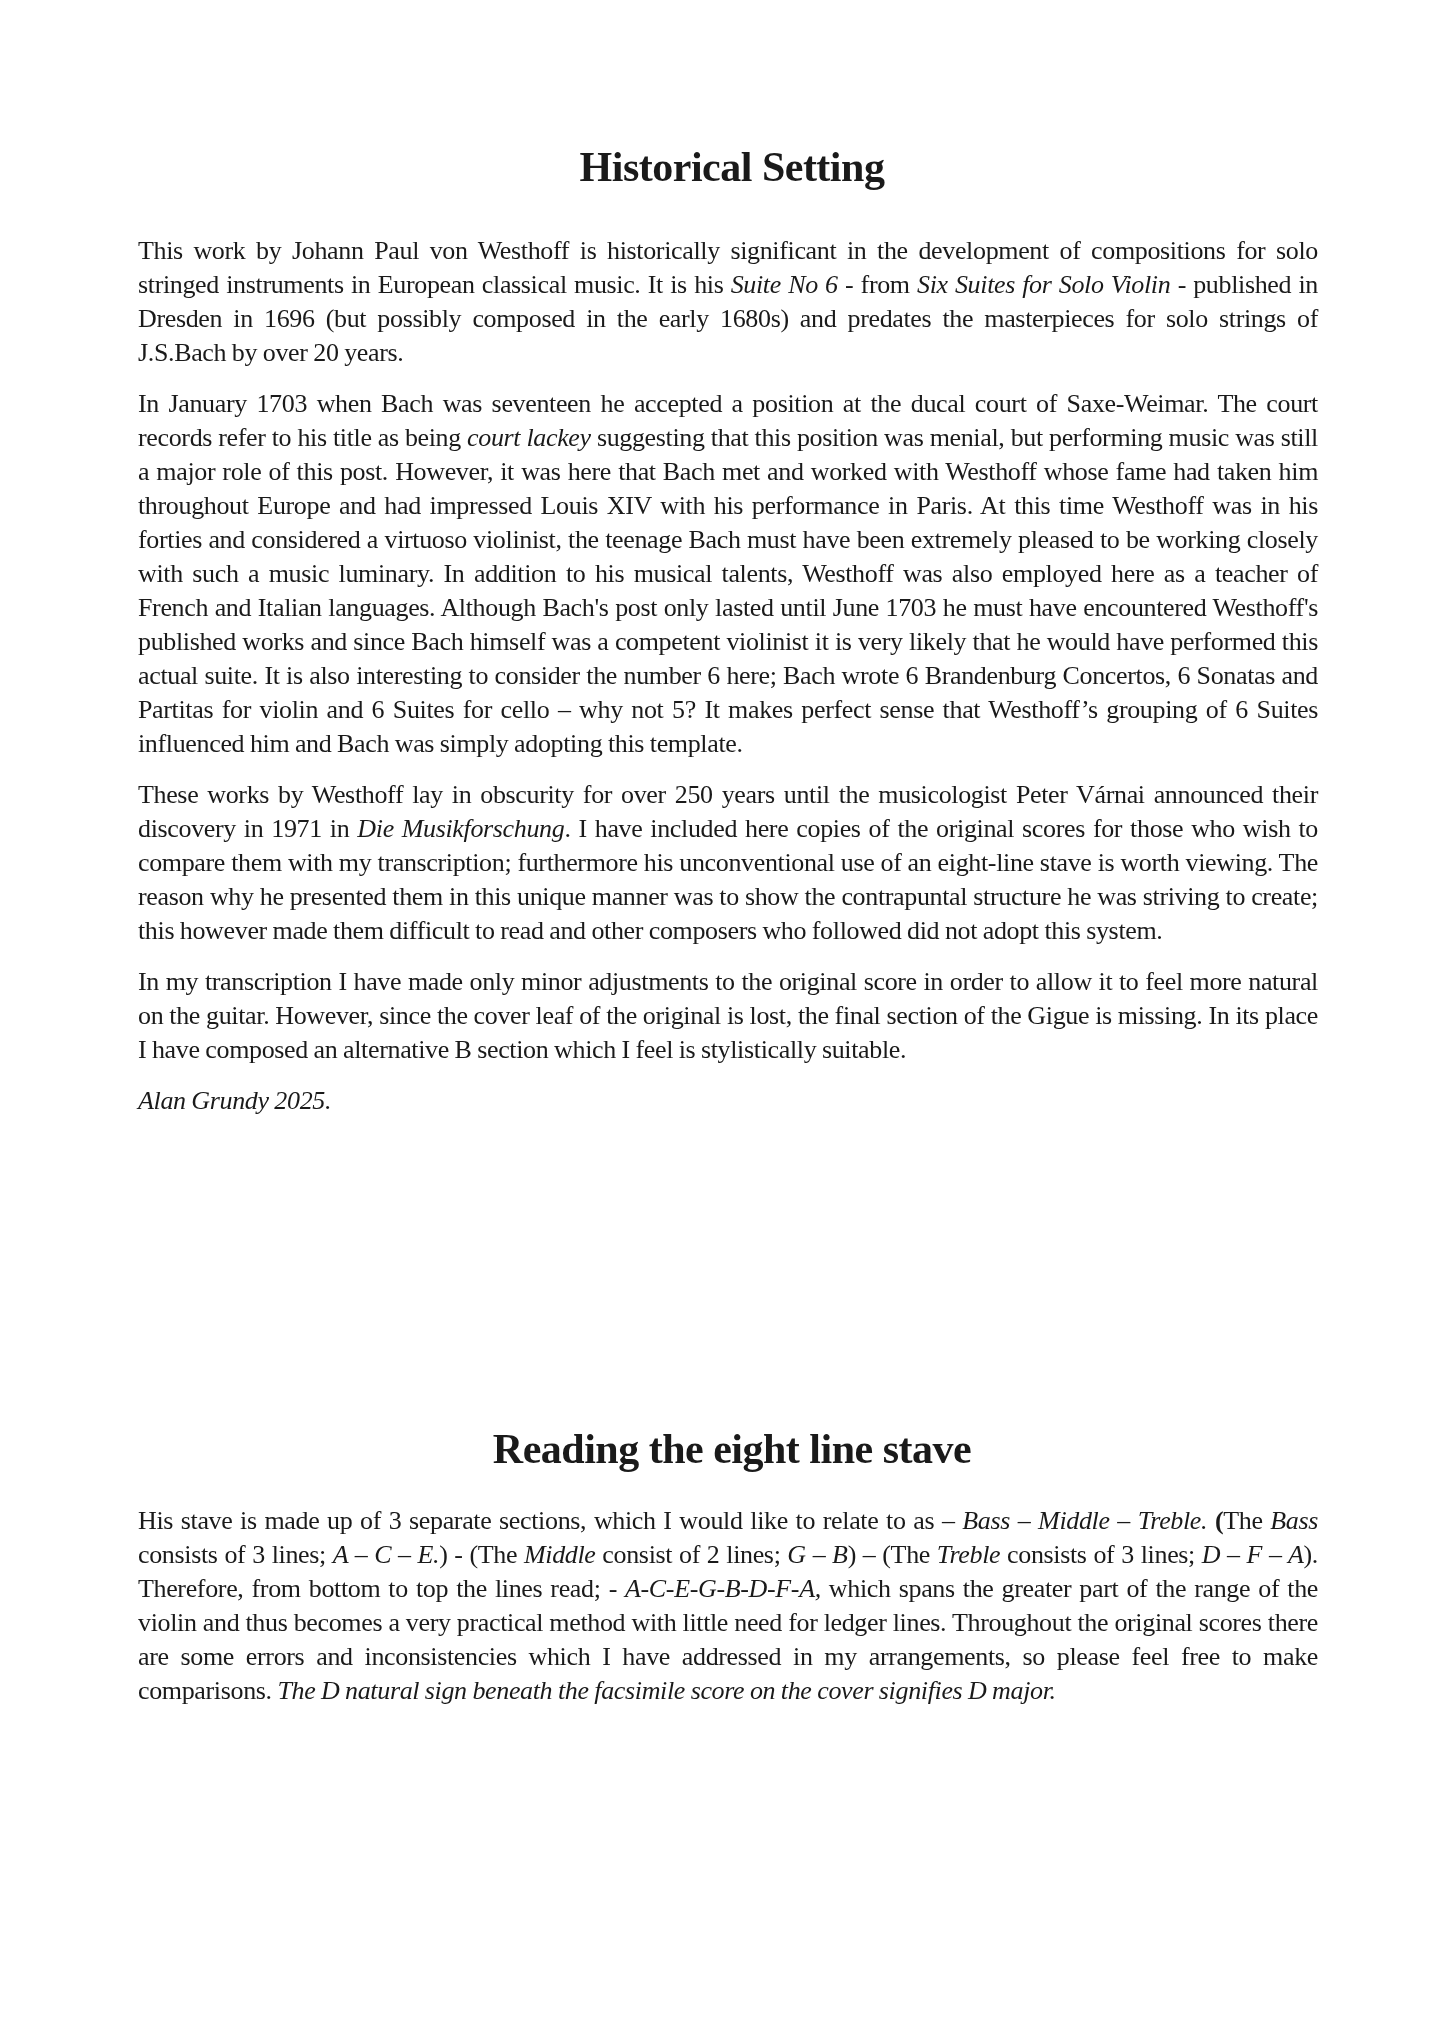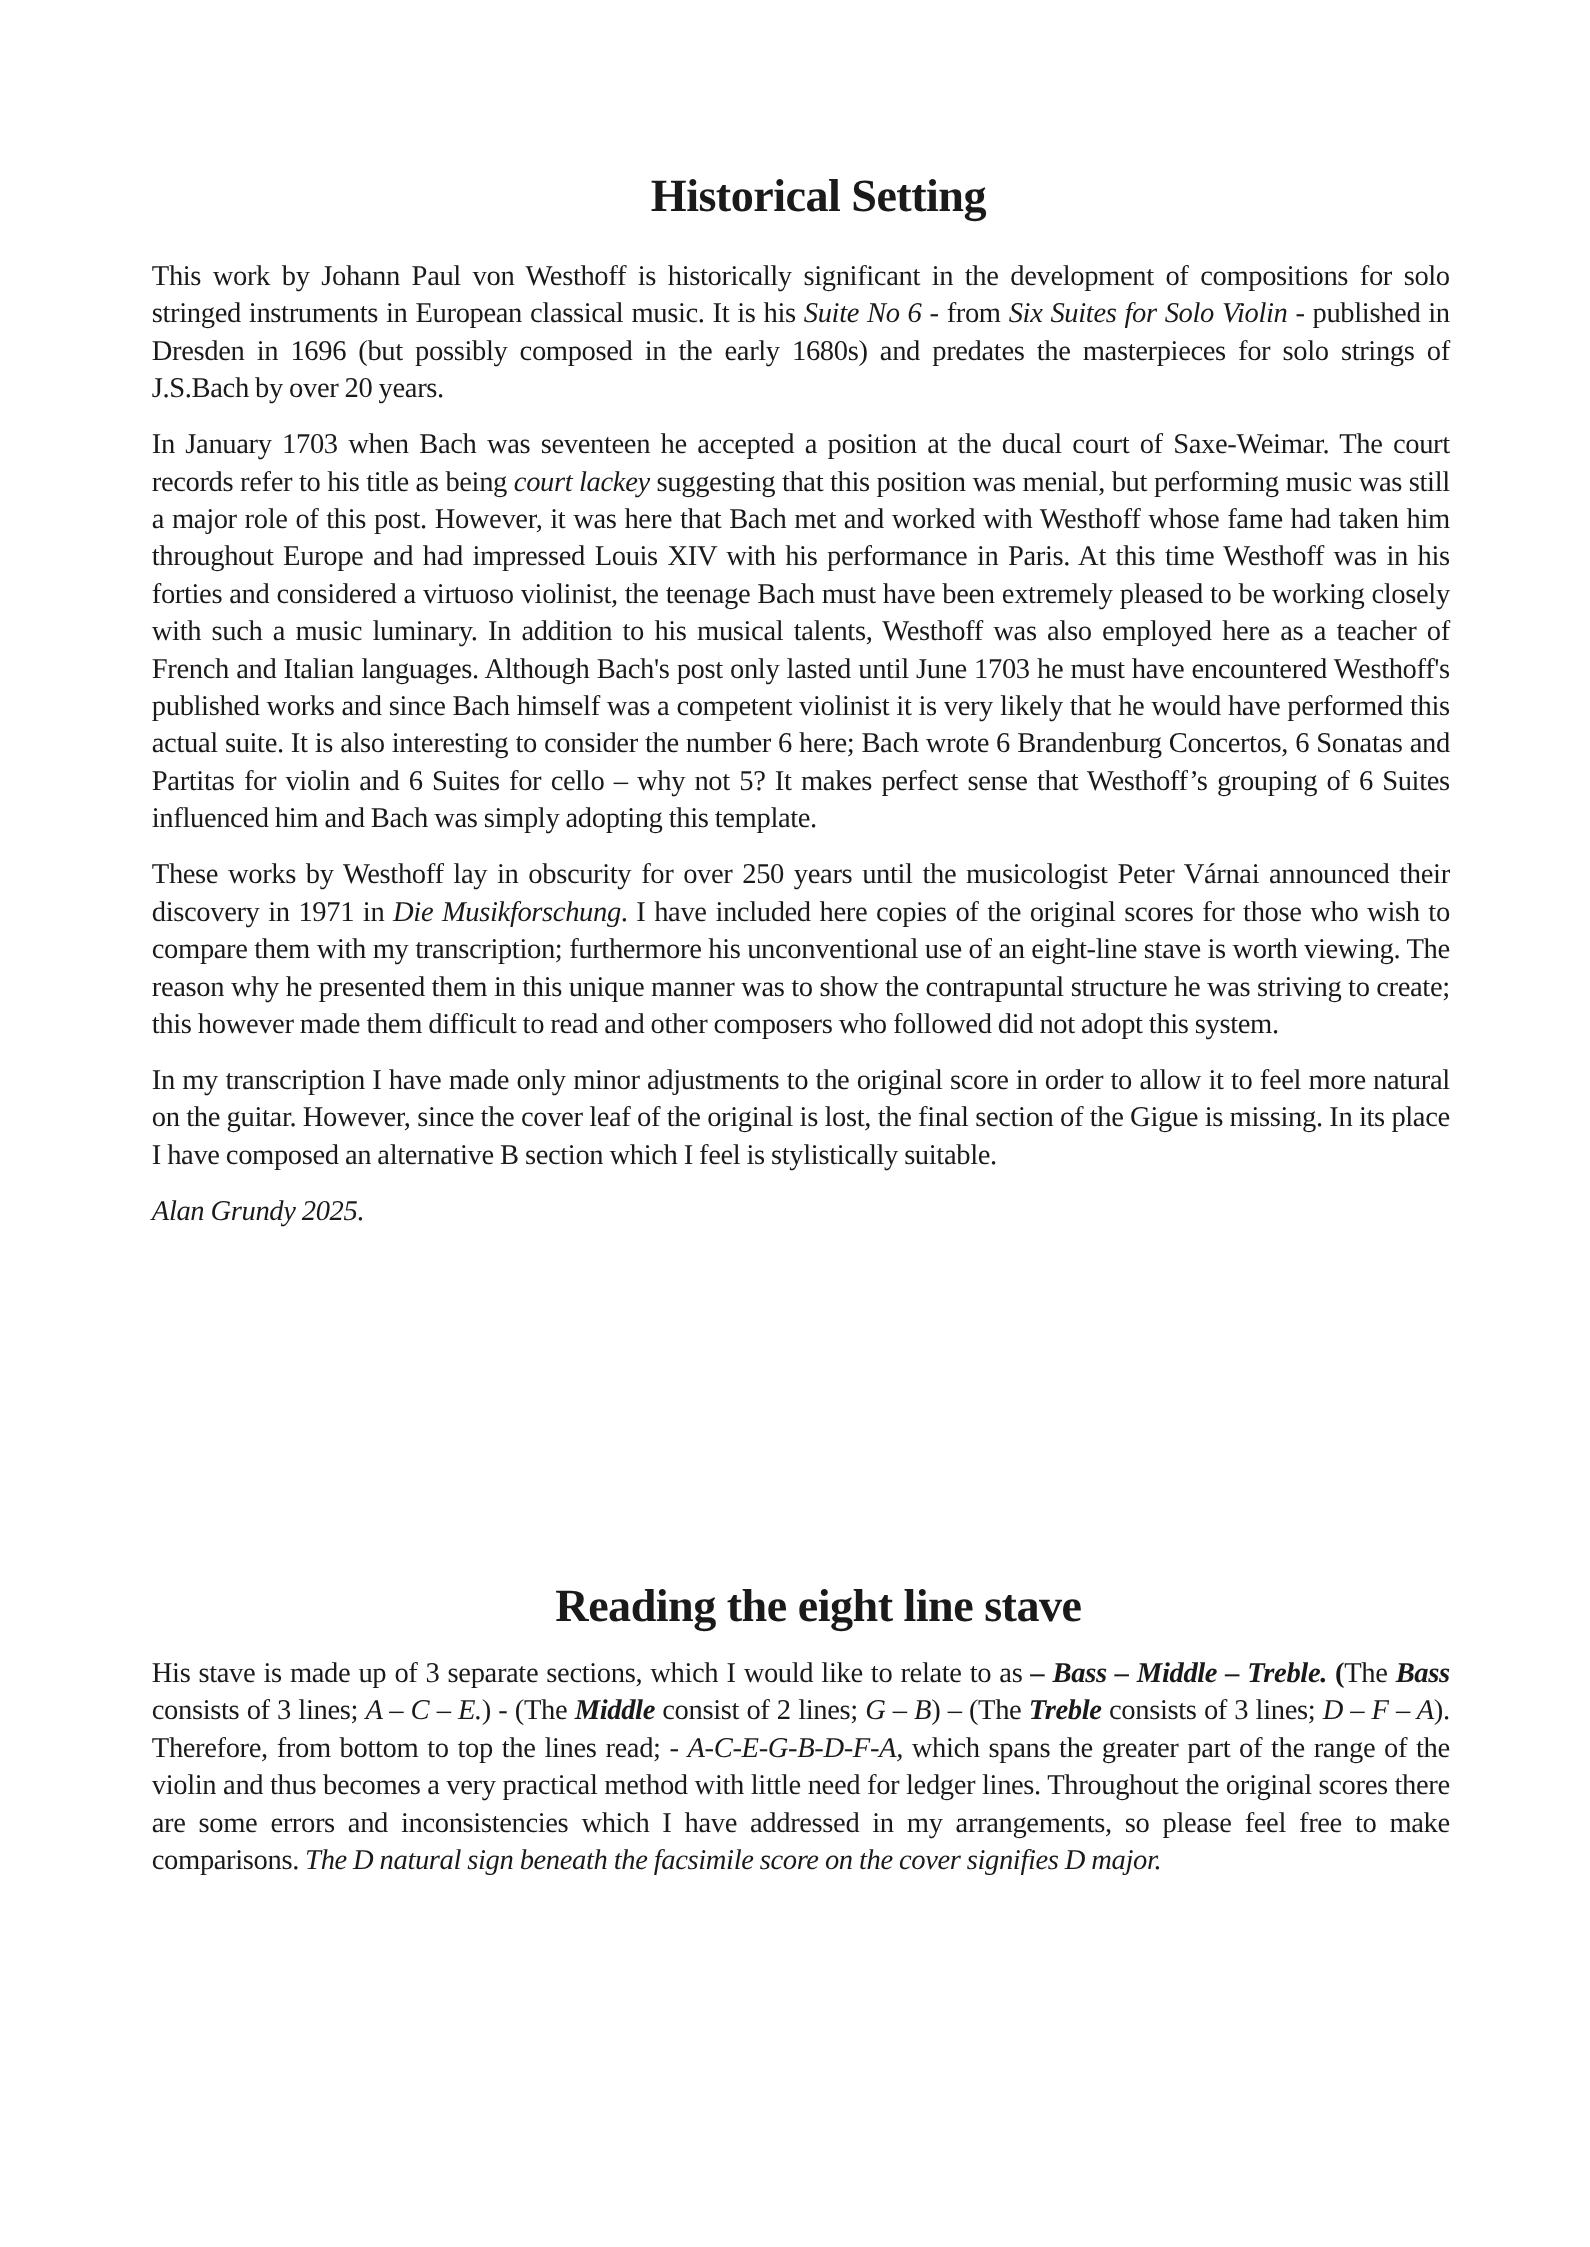--- a/index.html
+++ b/index.html
@@ -1,30 +1,30 @@
 <!DOCTYPE html>
 <html><head>
 <meta charset="utf-8">
 <style>
   html, body { margin: 0; padding: 0; background: #ffffff; }
   body { width: 1445px; height: 2043px; position: relative; overflow: hidden;
          font-family: "Liberation Serif", "DejaVu Serif", serif; color: #1a1a1a; }
   .page { position: absolute; left: 138px; top: 0; width: 1180px; }
   h1 { font-family: "Liberation Serif", serif; font-weight: bold; text-align: center;
-       font-size: 42px; margin: 16px; line-height: 1.2; letter-spacing: -0.5px; }
+       font-size: 42px; margin: 4px; line-height: 1.2; letter-spacing: -0.5px; }
   .h-historical { position: absolute; top: 138px; left: 0; width: 100%; }
   .h-reading { position: absolute; top: 1420px; left: 0; width: 100%; }
   .section1 { position: absolute; top: 218px; left: 0; width: 100%; }
   .section2 { position: absolute; top: 1488px; left: 0; width: 100%; }
   p { margin: 16px 0 17px 0; font-size: 26px; line-height: 34px; text-align: justify;
       letter-spacing: -0.35px; word-spacing: -0.5px; }
   p.sig { text-align: left; font-style: italic; margin-top: 0; }
   .i { font-style: italic; }
   .b { font-weight: bold; }
-  .bi { font-weight: bold; font-style: italic; }
+  .bi { font-weight: normal; font-style: italic; }
 </style>
 </head>
 <body>
 
 <div class="page">
   <h1 class="h-historical">Historical Setting</h1>
 
   <div class="section1">
     <p>This work by Johann Paul von Westhoff is historically significant in the development of compositions for solo stringed instruments in European classical music. It is his <span class="i">Suite No 6</span> - from <span class="i">Six Suites for Solo Violin</span> - published in Dresden in 1696 (but possibly composed in the early 1680s) and predates the masterpieces for solo strings of J.S.Bach by over 20 years.</p>
     <p>In January 1703 when Bach was seventeen he accepted a position at the ducal court of Saxe-Weimar. The court records refer to his title as being <span class="i">court lackey</span> suggesting that this position was menial, but performing music was still a major role of this post. However, it was here that Bach met and worked with Westhoff whose fame had taken him throughout Europe and had impressed Louis XIV with his performance in Paris.  At this time Westhoff was in his forties and considered a virtuoso violinist, the teenage Bach must have been extremely pleased to be working closely with such a music luminary.  In addition to his musical talents, Westhoff was also employed here as a teacher of French and Italian languages.  Although Bach's post only lasted until June 1703 he must have encountered Westhoff's published works and since Bach himself was a competent violinist it is very likely that he would have performed this actual suite.  It is also interesting to consider the number 6 here; Bach wrote 6 Brandenburg  Concertos, 6 Sonatas and Partitas for violin and 6 Suites for cello – why not 5? It makes perfect sense that Westhoff’s grouping of 6 Suites influenced him and Bach was simply adopting this template.</p>

